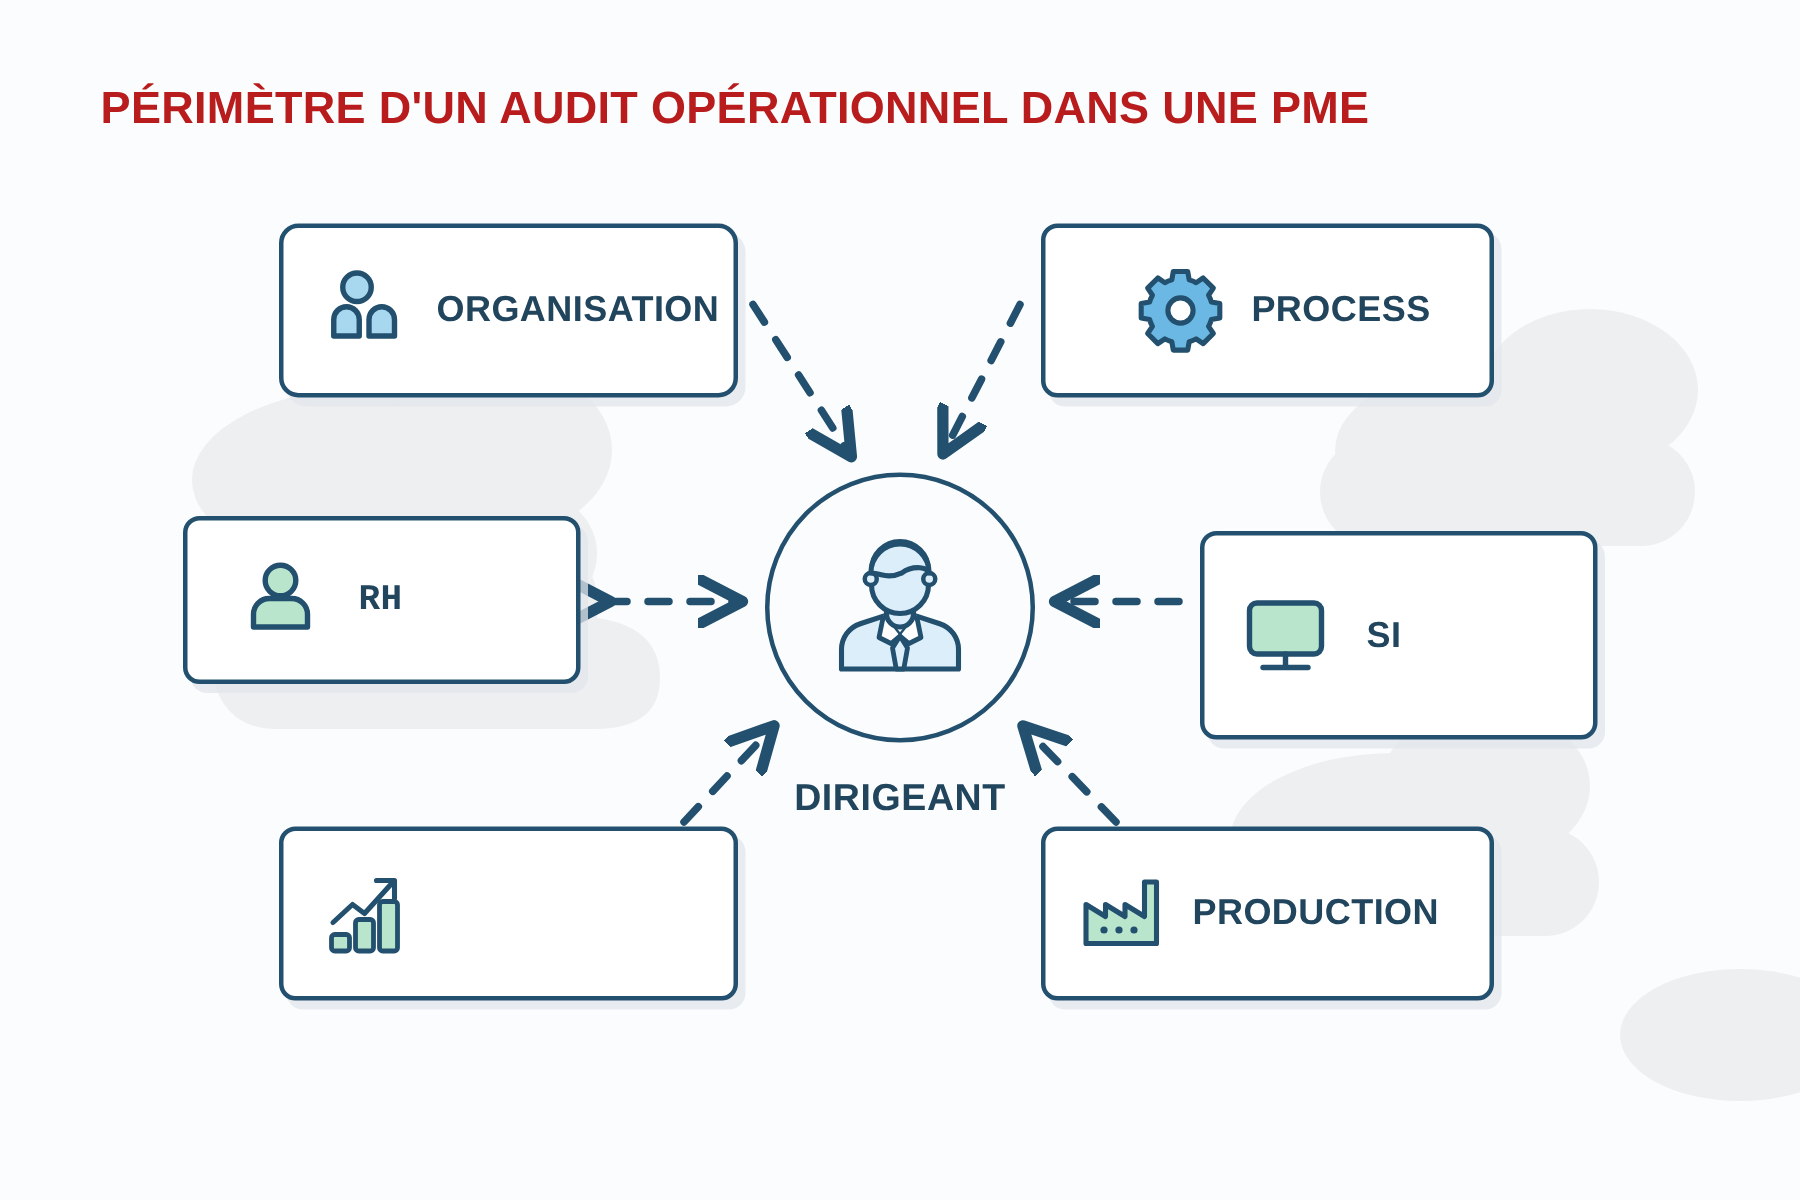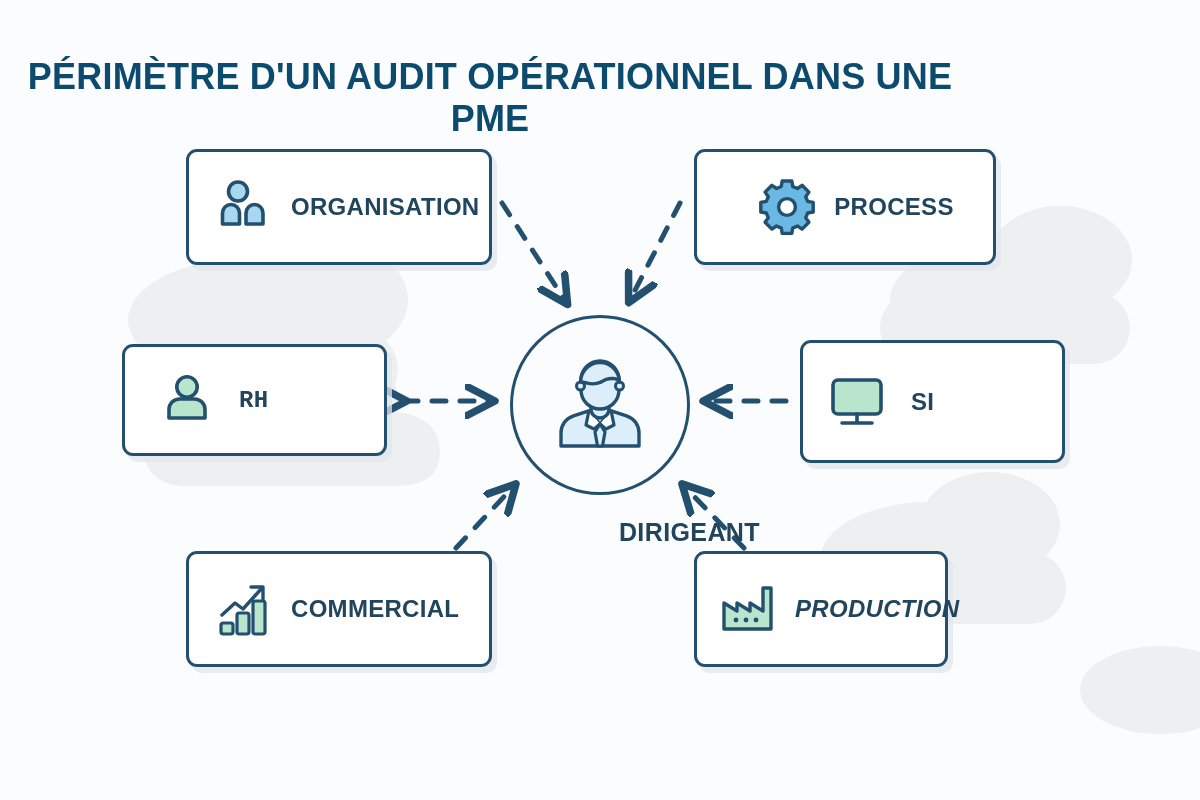--- a/index.html
+++ b/index.html
@@ -31,24 +31,24 @@
     pointer-events: none;
   }
 
   
   .title {
     position: absolute;
     left: 0;
     top: 56px;
     width: 980px;
     text-align: center;
-    font-size: 36px;
+    font-size: 30px;
     font-weight: bold;
     letter-spacing: 0.2px;
-    color: #0c4a6e;
+    color: #b91c1c;
     font-family: "Liberation Sans", sans-serif;
   }
 
   
   .node {
     position: absolute;
     box-sizing: border-box;
     background: #ffffff;
     border: 3px solid #22506e;
     border-radius: 11px;
@@ -63,26 +63,26 @@
     justify-content: center;
   }
   .node .label {
     font-size: 24px;
     font-weight: bold;
     color: #22455e;
     letter-spacing: 0.3px;
     white-space: nowrap;
   }
 
-  #node-organisation { left: 186px; top: 149px;  width: 306px; height: 116px; }
+  #node-organisation { left: 186px; top: 149px;  width: 306px; height: 116px; border-radius: 13px; }
   #node-process      { left: 694px; top: 149px;  width: 302px; height: 116px; justify-content: center; }
   #node-rh           { left: 122px; top: 344px;  width: 265px; height: 112px; font-family: Liberation Mono, monospace; }
-  #node-si           { left: 800px; top: 340px;  width: 265px; height: 123px; align-items: center; }
+  #node-si           { left: 800px; top: 354px;  width: 265px; height: 139px; align-items: center; }
   #node-commercial   { left: 186px; top: 551px;  width: 306px; height: 116px; }
-  #node-production   { left: 694px; top: 551px;  width: 254px; height: 116px; font-style: italic; }
+  #node-production   { left: 694px; top: 551px;  width: 302px; height: 116px; }
 
   #node-organisation .ico { margin-left: 26px; margin-right: 18px; }
   #node-process      .ico { margin-left: 22px; margin-right: 18px; }
   #node-rh           .ico { margin-left: 34px; margin-right: 24px; }
   #node-si           .ico { margin-left: 24px; margin-right: 24px; }
   #node-commercial   .ico { margin-left: 26px; margin-right: 16px; }
   #node-production   .ico { margin-left: 22px; margin-right: 16px; }
 
   
   #center-node {
@@ -97,21 +97,21 @@
     box-sizing: border-box;
     display: flex;
     align-items: center;
     justify-content: center;
   }
   #center-label {
     position: absolute;
     left: 440px;
     top: 518px;
     width: 320px;
-    text-align: right;
+    text-align: center;
     font-size: 25px;
     font-weight: bold;
     color: #22455e;
     letter-spacing: 0.4px;
   }
 
   
   #connectors {
     position: absolute;
     left: 0; top: 0;
@@ -218,21 +218,20 @@
   <div class="node" id="node-commercial">
     <span class="ico">
       <svg width="60" height="60" viewBox="0 0 60 60">
         <rect x="6" y="44" width="12" height="11" rx="2.2" fill="#b9e5cc" stroke="#22506e" stroke-width="3.2"></rect>
         <rect x="22" y="34" width="12" height="21" rx="2.2" fill="#b9e5cc" stroke="#22506e" stroke-width="3.2"></rect>
         <rect x="38" y="22" width="12" height="33" rx="2.2" fill="#b9e5cc" stroke="#22506e" stroke-width="3.2"></rect>
         <polyline points="7,36 20,24 28,30 47,9" fill="none" stroke="#22506e" stroke-width="3.4" stroke-linecap="round" stroke-linejoin="round"></polyline>
         <polyline points="36,8 48,8 48,20" fill="none" stroke="#22506e" stroke-width="3.4" stroke-linecap="round" stroke-linejoin="round"></polyline>
       </svg>
     </span>
-    <span class="label">COMMERCIAL</span>
   </div>
 
   <div class="node" id="node-production">
     <span class="ico">
       <svg width="60" height="58" viewBox="0 0 60 58">
         <path d="M5 49 v-26 l13 8 v-8 l13 8 v-8 l13 8 v-23 h8 v41 z" fill="#b9e5cc" stroke="#22506e" stroke-width="3.4" stroke-linejoin="round"></path>
         <circle cx="17" cy="40" r="2.4" fill="#22506e"></circle>
         <circle cx="27" cy="40" r="2.4" fill="#22506e"></circle>
         <circle cx="37" cy="40" r="2.4" fill="#22506e"></circle>
       </svg>

